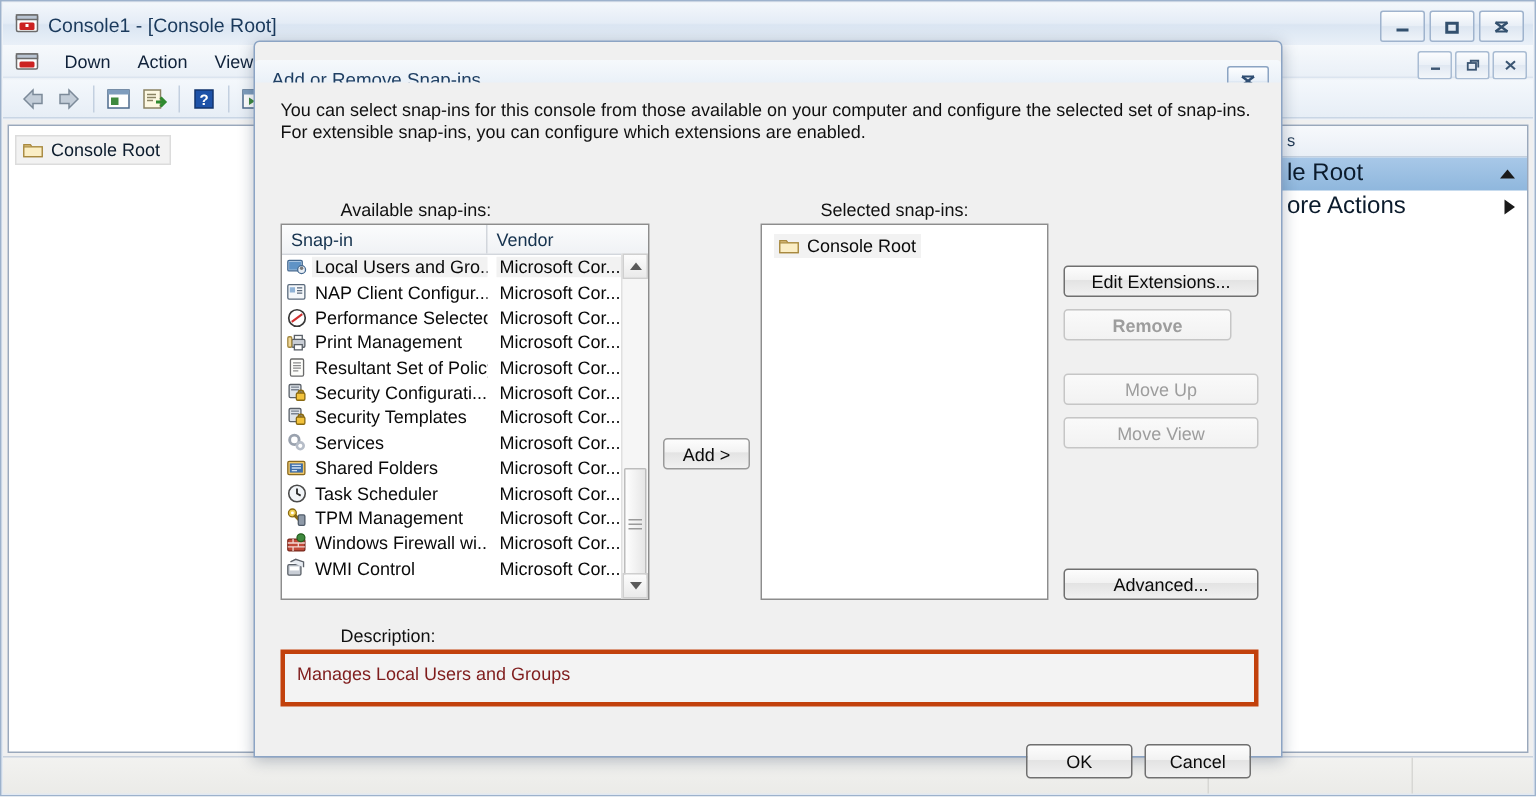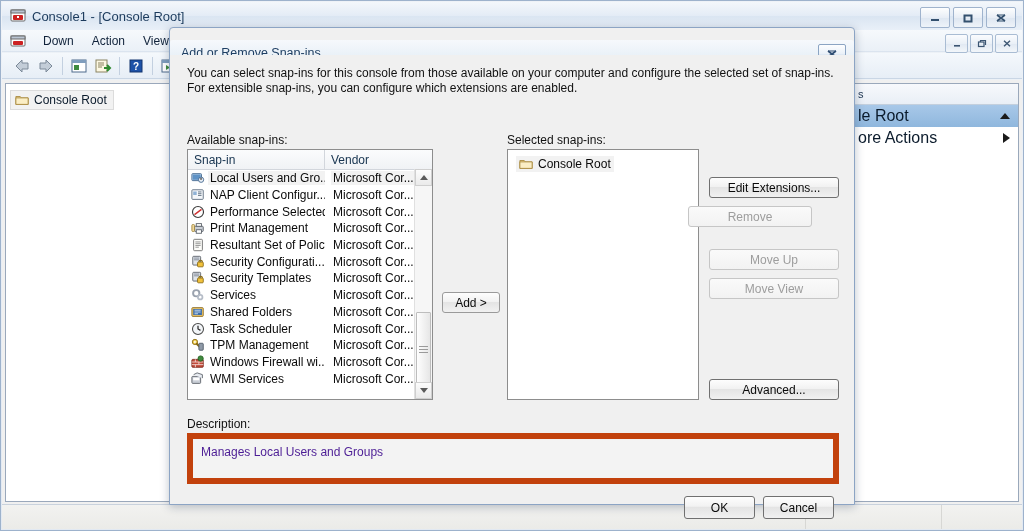--- a/index.html
+++ b/index.html
@@ -134,21 +134,21 @@
     border: 1px solid #8ba4c3; border-radius: 2px;
     background: linear-gradient(180deg,#fdfeff 0%,#e9f0f8 50%,#dee8f3 51%,#f0f5fa 100%);
     display: flex; align-items: center; justify-content: center; color: #2e4d72;
   }
   .dlg-content { position: absolute; left: 0; top: 27px; right: 0; bottom: 0; background: #f0f0f0; }
 
   .dlg-intro {
     position: absolute; left: 17px; top: 11px; width: 650px;
     font-size: 12px; color: #111; line-height: 15px;
   }
-  .lbl { font-size: 12px; color: #111; }
+  .lbl { font-size: 12px; color: #111; margin-left: 40px; }
 
   .avail-label { position: absolute; left: 17px; top: 78px; }
   .sel-label   { position: absolute; left: 337px; top: 78px; }
   .desc-label  { position: absolute; left: 17px; top: 362px; }
 
   .listbox {
     position: absolute; background: #ffffff; border: 1px solid #8d8d8d;
     box-sizing: border-box;
   }
   .avail-list { left: 17px; top: 94px; width: 246px; height: 251px; }
@@ -205,31 +205,31 @@
     position: absolute; box-sizing: border-box;
     border: 1px solid #9a9a9a; border-radius: 3px;
     background: linear-gradient(180deg,#fdfdfd 0%,#f2f2f2 45%,#e3e3e3 46%,#f1f1f1 100%);
     font-family: "Liberation Sans", sans-serif; font-size: 12px; color: #0a0a0a;
     display: flex; align-items: center; justify-content: center;
   }
   .btn.disabled { color: #9d9d9d; border-color: #c6c6c6;
     background: linear-gradient(180deg,#fafafa 0%,#f2f2f2 100%); }
   .btn-add { left: 272px; top: 237px; width: 58px; height: 21px; }
   .btn-edit-ext { left: 539px; top: 122px; width: 130px; height: 21px; border-color: #707070; }
-  .btn-remove   { left: 518px; top: 151px; width: 124px; height: 21px; }
+  .btn-remove   { left: 539px; top: 151px; width: 112px; height: 21px; font-weight: bold; }
   .btn-moveup   { left: 539px; top: 194px; width: 130px; height: 21px; }
   .btn-movedown { left: 539px; top: 223px; width: 130px; height: 21px; }
   .btn-advanced { left: 539px; top: 324px; width: 130px; height: 21px; border-color: #707070; }
   .btn-ok     { left: 514px; top: 441px; width: 71px; height: 23px; border-color: #707070; }
   .btn-cancel { left: 593px; top: 441px; width: 71px; height: 23px; border-color: #707070; }
 
   .desc-box {
-    position: absolute; left: 17px; top: 378px; width: 652px; height: 51px;
-    background: #f3f3f3; border: 6px solid #c2410c; box-sizing: border-box;
-    padding: 6px 8px; font-size: 12px; color: #4c1d95;
+    position: absolute; left: 17px; top: 378px; width: 652px; height: 38px;
+    background: #f3f3f3; border: 3px solid #c2410c; box-sizing: border-box;
+    padding: 6px 8px; font-size: 12px; color: #7f1d1d;
   }
 
   .icon16 { width: 14px; height: 14px; flex: 0 0 14px; }
 </style>
 </head>
 <body>
 
 <div id="root">
 
   <div class="mmc-window">
@@ -534,21 +534,21 @@
                 </div>
                 <div class="lv-c2"><span class="cellwrap">Microsoft Cor...</span></div>
               </div>
               <div class="lv-row">
                 <div class="lv-c1">
                   <span class="icon16"><svg width="14" height="14" viewBox="0 0 16 16">
                       <rect x="1" y="5" width="10" height="8" rx="1" fill="#c9ced6" stroke="#5a6068"></rect>
                       <rect x="2.5" y="6.5" width="7" height="3" fill="#ffffff"></rect>
                       <path d="M3 3 L7 1 L13 3 L13 7" fill="#e8ecf2" stroke="#5a6068"></path>
                     </svg></span>
-                  <span class="cellwrap">WMI Services</span>
+                  <span class="cellwrap">WMI Control</span>
                 </div>
                 <div class="lv-c2"><span class="cellwrap">Microsoft Cor...</span></div>
               </div>
             </div>
         </div>
         <div class="vscroll">
           <div class="vs-btn vs-up">
               <span class="tri-up"></span>
             </div>
           <div class="vs-thumb">

